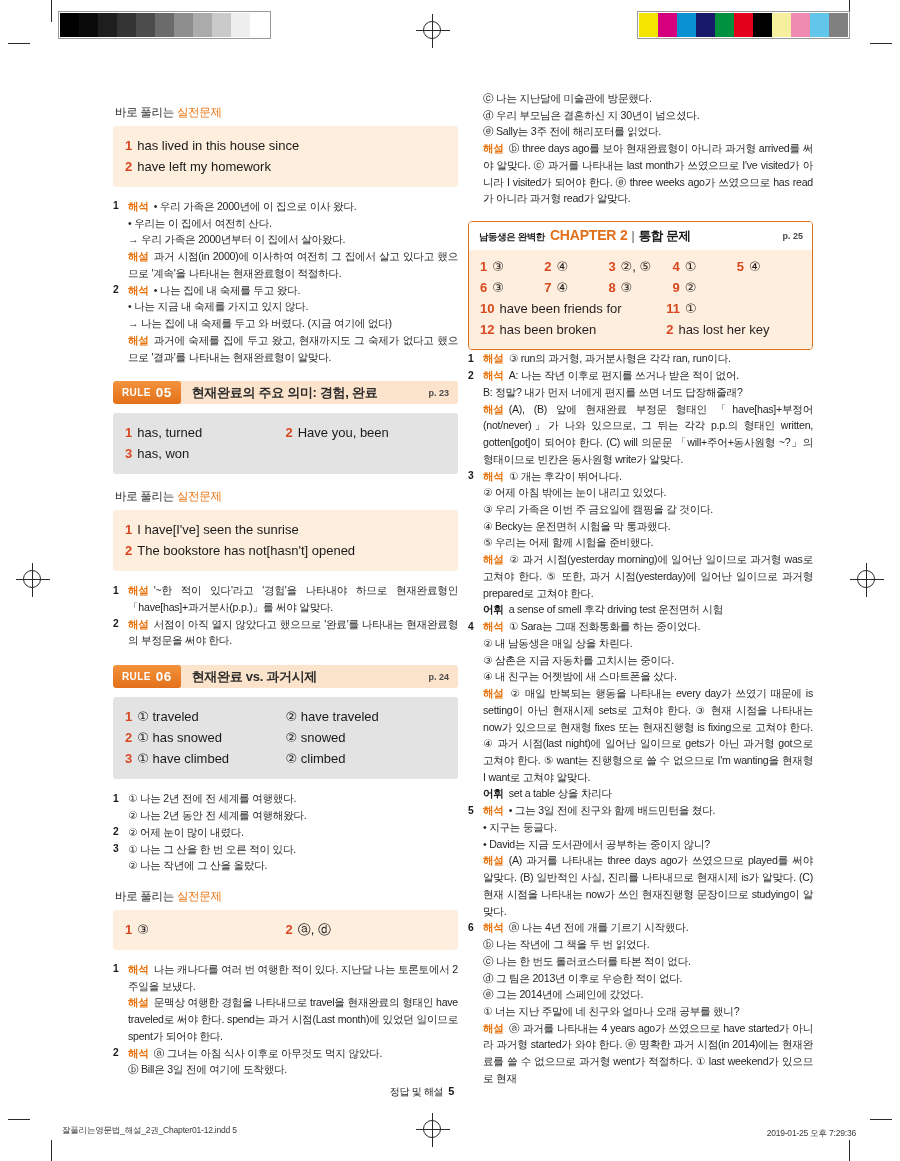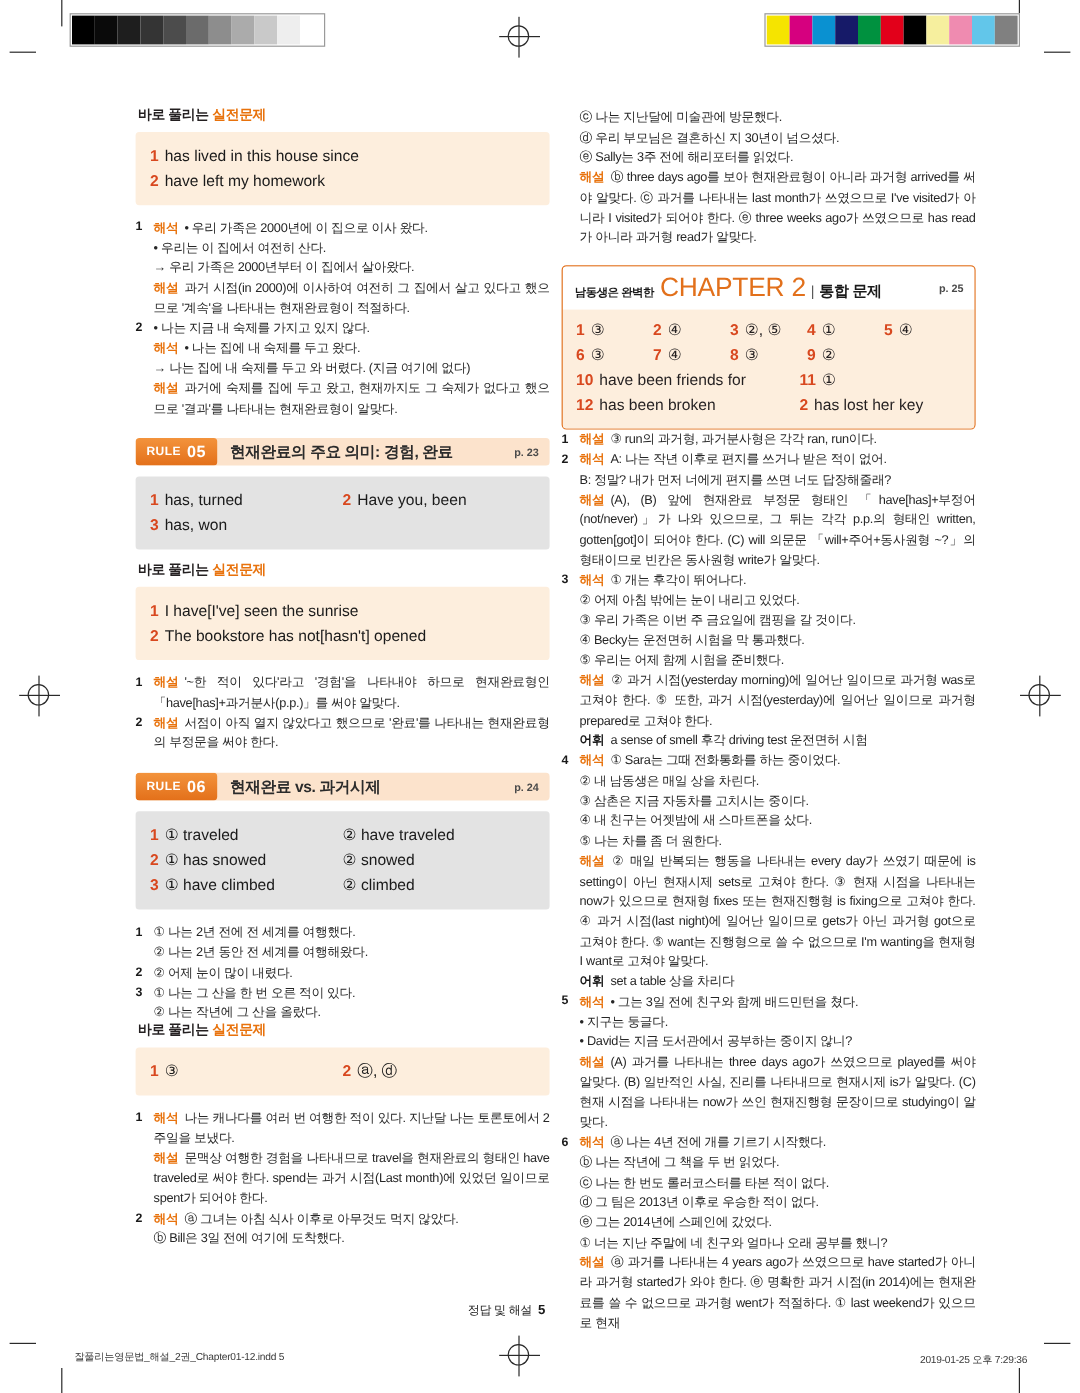--- a/index.html
+++ b/index.html
@@ -27,21 +27,21 @@
   .reg-mark .hl{position:absolute;left:0;top:16px;width:34px;height:1px;background:#2a2a2a;}
   .reg-mark .vl{position:absolute;left:16px;top:0;width:1px;height:34px;background:#2a2a2a;}
 
   
   .page{position:absolute;left:0;top:0;width:900px;height:1161px;}
   .col{position:absolute;top:90px;width:345px;}
   #col-left{left:113px;}
   #col-right{left:468px;}
 
   
-  .sec-label{font-size:11.5px;font-weight:bold;letter-spacing:-0.3px;margin:0 0 6px 2px;line-height:1.2;}
+  .sec-label{font-size:11.5px;font-weight:normal;letter-spacing:-0.3px;margin:16px 0 6px 2px;line-height:1.2;}
   .sec-label .k{color:#231f20;}
   .sec-label .o{color:#e8720c;margin-left:3px;}
 
   
   .ansbox{border-radius:3px;padding:9px 12px 10px 12px;margin-bottom:11px;}
   .ansbox.peach{background:#fdeedd;}
   .ansbox.gray{background:#e3e3e3;}
   .ansbox .row{display:flex;font-size:13px;line-height:1.62;color:#1a1a1a;}
   .ansbox .cell{display:flex;}
   .ansbox .num{color:#d8481f;font-weight:bold;margin-right:5px;}
@@ -57,21 +57,21 @@
     padding:0 9px;border-radius:3px;font-size:10px;font-weight:bold;letter-spacing:0.4px;
   }
   .rulebar .tag .rnum{font-size:13.5px;margin-left:5px;font-weight:bold;}
   .rulebar .rtitle{flex:1;display:flex;align-items:center;padding-left:11px;font-size:13px;font-weight:bold;color:#2b2b2b;letter-spacing:-0.3px;}
   .rulebar .rpage{display:flex;align-items:center;padding-right:9px;font-size:9px;font-weight:bold;color:#4a4a4a;}
 
   
   .chapbox{border:1.6px solid #e2701b;border-radius:4px;margin:14px 0 0 0;overflow:hidden;background:#fff;}
   .chaphead{display:flex;align-items:baseline;padding:5px 9px 5px 10px;background:#fff;}
   .chaphead .pre{font-size:9.5px;font-weight:bold;color:#1a1a1a;letter-spacing:-0.4px;}
-  .chaphead .big{font-size:22px;font-weight:normal;color:#e2701b;letter-spacing:-0.2px;margin-left:5px;font-family:"Liberation Sans",sans-serif;}
+  .chaphead .big{font-size:14px;font-weight:bold;color:#e2701b;letter-spacing:-0.2px;margin-left:5px;font-family:"Liberation Sans",sans-serif;}
   .chaphead .sep{font-size:12px;color:#555;margin:0 4px;}
   .chaphead .sub{font-size:12.5px;font-weight:bold;color:#1a1a1a;letter-spacing:-0.3px;text-align:center;}
   .chaphead .cpage{margin-left:auto;font-size:9px;font-weight:bold;color:#4a4a4a;align-self:center;}
   .chapbody{background:#fdeedd;padding:7px 11px 9px 11px;}
   .chapbody .grid5{display:flex;font-size:13px;line-height:1.6;}
   .chapbody .g5c{width:20%;display:flex;}
   .chapbody .num{color:#d8481f;font-weight:bold;margin-right:5px;}
   .chapbody .wide{display:flex;font-size:13px;line-height:1.6;}
   .chapbody .wide .itemA{width:58%;display:flex;}
   .chapbody .wide .itemB{display:flex;}
@@ -186,22 +186,22 @@
           <div class="qbody">
             <p class="line just"><span class="lbl">해석</span><span>• 우리 가족은 2000년에 이 집으로 이사 왔다.</span></p>
             <p class="line"><span>• 우리는 이 집에서 여전히 산다.</span></p>
             <p class="line"><span>→ 우리 가족은 2000년부터 이 집에서 살아왔다.</span></p>
             <p class="line just"><span class="lbl">해설</span><span>과거 시점(in 2000)에 이사하여 여전히 그 집에서 살고 있다고 했으므로 '계속'을 나타내는 현재완료형이 적절하다.</span></p>
           </div>
         </div>
         <div class="item">
           <div class="qn">2</div>
           <div class="qbody">
+            <p class="line just"><span class="lbl">해석</span><span>• 나는 집에 내 숙제를 두고 왔다.</span></p>
             <p class="line"><span>• 나는 지금 내 숙제를 가지고 있지 않다.</span></p>
-            <p class="line just"><span class="lbl">해석</span><span>• 나는 집에 내 숙제를 두고 왔다.</span></p>
             <p class="line"><span>→ 나는 집에 내 숙제를 두고 와 버렸다. (지금 여기에 없다)</span></p>
             <p class="line just"><span class="lbl">해설</span><span>과거에 숙제를 집에 두고 왔고, 현재까지도 그 숙제가 없다고 했으므로 '결과'를 나타내는 현재완료형이 알맞다.</span></p>
           </div>
         </div>
       </div>
       <div class="rulebar">
         <div class="tag">
           <span>RULE</span>
           <span class="rnum">05</span>
         </div>
@@ -457,21 +457,20 @@
             <p class="line just"><span class="lbl-k">어휘</span><span>a sense of smell 후각   driving test 운전면허 시험</span></p>
           </div>
         </div>
         <div class="item">
           <div class="qn">4</div>
           <div class="qbody">
             <p class="line just"><span class="lbl">해석</span><span>① Sara는 그때 전화통화를 하는 중이었다.</span></p>
             <p class="line"><span>② 내 남동생은 매일 상을 차린다.</span></p>
             <p class="line"><span>③ 삼촌은 지금 자동차를 고치시는 중이다.</span></p>
             <p class="line"><span>④ 내 친구는 어젯밤에 새 스마트폰을 샀다.</span></p>
-            <p class="line"><span>⑤ 나는 차를 좀 더 원한다.</span></p>
             <p class="line just"><span class="lbl">해설</span><span>② 매일 반복되는 행동을 나타내는 every day가 쓰였기 때문에 is setting이 아닌 현재시제 sets로 고쳐야 한다. ③ 현재 시점을 나타내는 now가 있으므로 현재형 fixes 또는 현재진행형 is fixing으로 고쳐야 한다. ④ 과거 시점(last night)에 일어난 일이므로 gets가 아닌 과거형 got으로 고쳐야 한다. ⑤ want는 진행형으로 쓸 수 없으므로 I'm wanting을 현재형 I want로 고쳐야 알맞다.</span></p>
             <p class="line just"><span class="lbl-k">어휘</span><span>set a table 상을 차리다</span></p>
           </div>
         </div>
         <div class="item">
           <div class="qn">5</div>
           <div class="qbody">
             <p class="line just"><span class="lbl">해석</span><span>• 그는 3일 전에 친구와 함께 배드민턴을 쳤다.</span></p>
             <p class="line"><span>• 지구는 둥글다.</span></p>
             <p class="line"><span>• David는 지금 도서관에서 공부하는 중이지 않니?</span></p>

